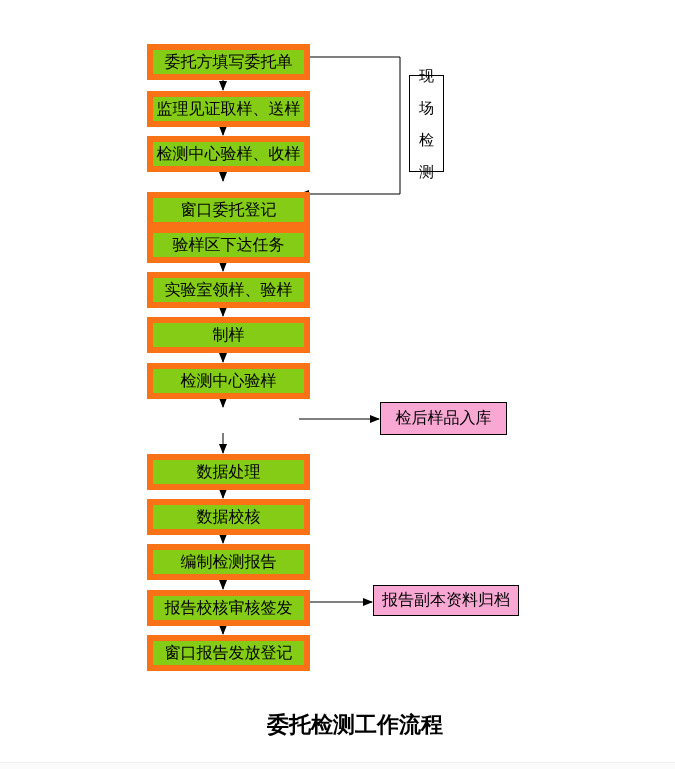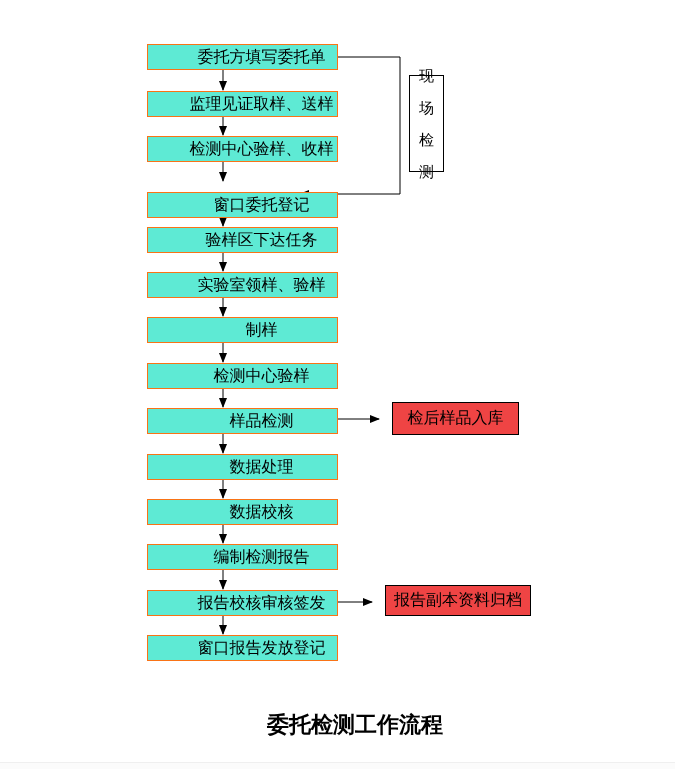--- a/index.html
+++ b/index.html
@@ -19,42 +19,40 @@
     position: absolute;
     left: 0;
     top: 0;
     pointer-events: none;
   }
   .node {
     position: absolute;
     left: 147px;
     width: 151px;
     height: 24px;
-    border: 1px solid #f97316;
-    background: #5eead4;
+    border: 6px solid #f97316;
+    background: #84cc16;
     display: flex;
     align-items: center;
     justify-content: center;
     font-size: 16px;
     color: #000000;
     white-space: nowrap;
     box-sizing: content-box;
-    padding-left: 38px;
   }
   .side-node {
     position: absolute;
     border: 1px solid #000000;
-    background: #ef4444;
+    background: #f9a8d4;
     display: flex;
     align-items: center;
     justify-content: center;
     font-size: 16px;
     color: #000000;
     white-space: nowrap;
-    margin-left: 12px;
   }
   .side-node.store {
     left: 380px;
     top: 402px;
     width: 125px;
     height: 31px;
   }
   .side-node.archive {
     left: 373px;
     top: 585px;
@@ -135,21 +133,20 @@
   </svg>
 
   <div class="node" style="top:44px">委托方填写委托单</div>
   <div class="node" style="top:91px">监理见证取样、送样</div>
   <div class="node" style="top:136px">检测中心验样、收样</div>
   <div class="node" style="top:192px">窗口委托登记</div>
   <div class="node" style="top:227px">验样区下达任务</div>
   <div class="node" style="top:272px">实验室领样、验样</div>
   <div class="node" style="top:317px">制样</div>
   <div class="node" style="top:363px">检测中心验样</div>
-  <div class="node" style="top:408px">样品检测</div>
   <div class="node" style="top:454px">数据处理</div>
   <div class="node" style="top:499px">数据校核</div>
   <div class="node" style="top:544px">编制检测报告</div>
   <div class="node" style="top:590px">报告校核审核签发</div>
   <div class="node" style="top:635px">窗口报告发放登记</div>
 
   <div class="side-node store">检后样品入库</div>
   <div class="side-node archive">报告副本资料归档</div>
 
   <div class="annotation-box">

